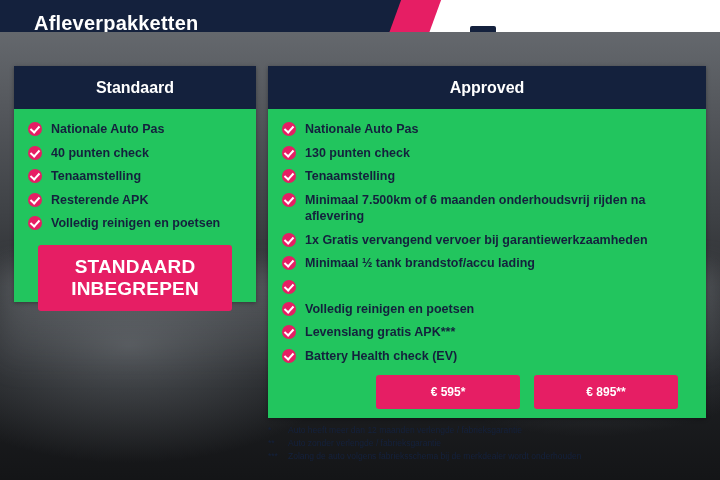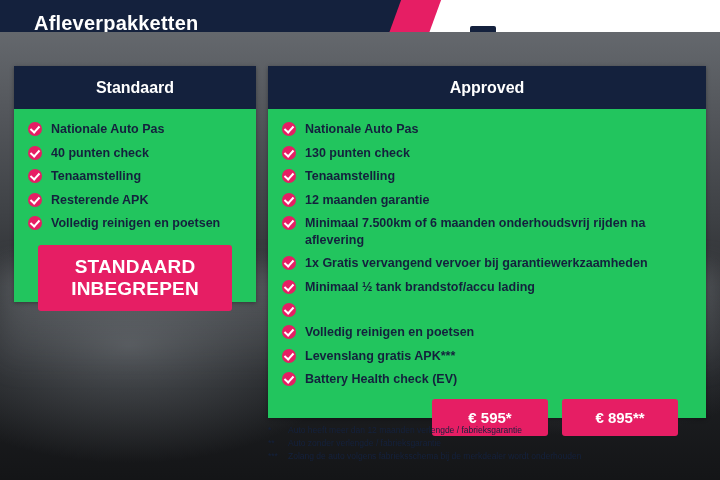--- a/index.html
+++ b/index.html
@@ -101,21 +101,21 @@
   }
   #standaard-btn {
     margin: 13px 10px 0 10px;
     padding: 11px 0; font-size: 19px; letter-spacing: 0.2px;
   }
 
   #price-row {
     display: flex; justify-content: flex-end; gap: 14px;
     padding: 4px 14px 0 14px;
   }
-  .price-btn { width: 116px; padding: 10px 0; font-size: 15px; }
+  .price-btn { width: 144px; padding: 10px 0; font-size: 12px; }
 
   #footnotes {
     position: absolute; left: 268px; top: 424px; width: 438px;
     color: #14213d; font-size: 8.5px; line-height: 1.55;
     z-index: 4;
   }
   .fn { display: flex; gap: 6px; }
   .fn-mark { display: inline-block; width: 14px; flex: 0 0 auto; }
 </style>
 </head>
@@ -179,24 +179,20 @@
           <li>
             <span class="check"></span>
             <span>130 punten check</span>
           </li>
           <li>
             <span class="check"></span>
             <span>Tenaamstelling</span>
           </li>
           <li>
             <span class="check"></span>
-            <span>12 maanden garantie</span>
-          </li>
-          <li>
-            <span class="check"></span>
             <span>Minimaal 7.500km of 6 maanden onderhoudsvrij rijden na aflevering</span>
           </li>
           <li>
             <span class="check"></span>
             <span>1x Gratis vervangend vervoer bij garantiewerkzaamheden</span>
           </li>
           <li>
             <span class="check"></span>
             <span>Minimaal ½ tank brandstof/accu lading</span>
           </li>

